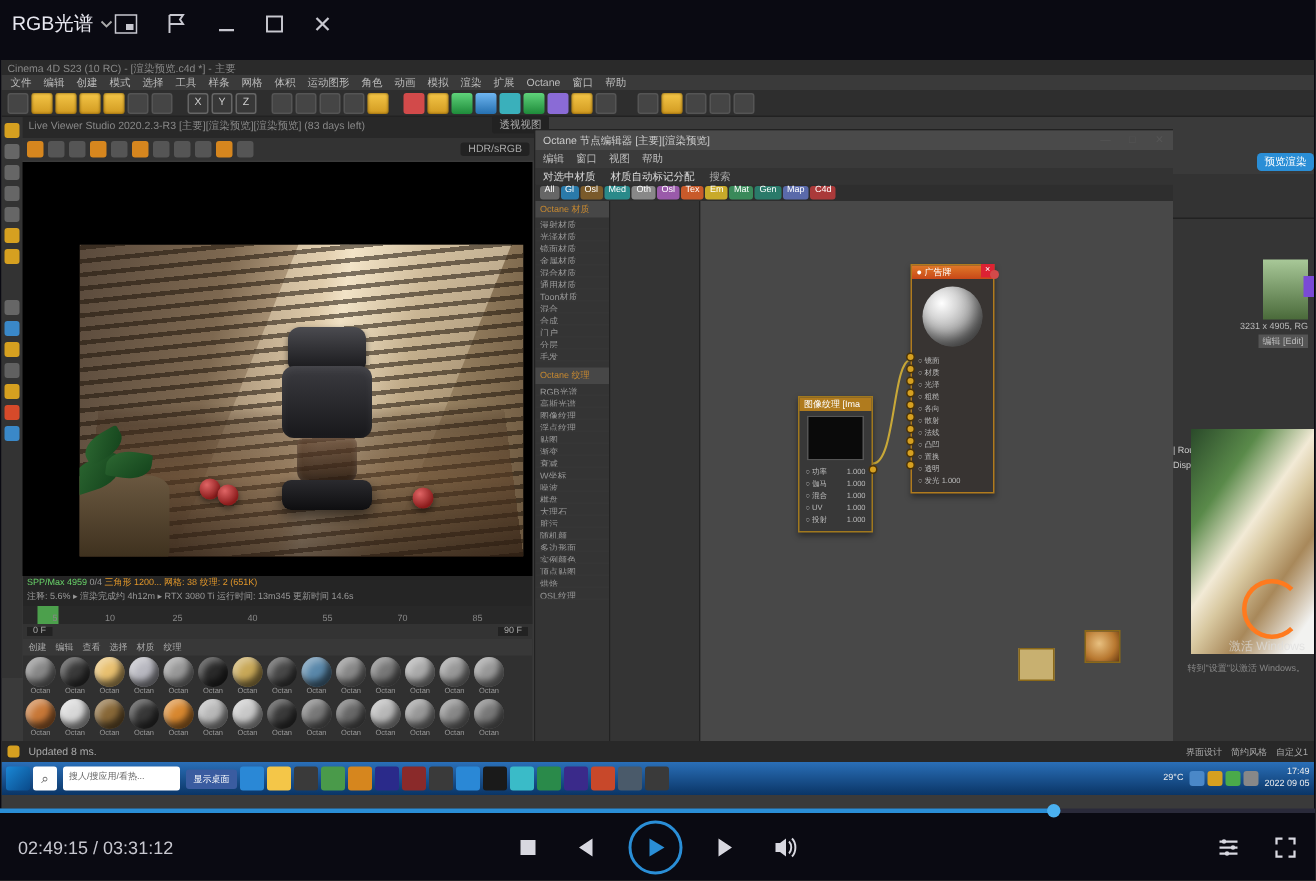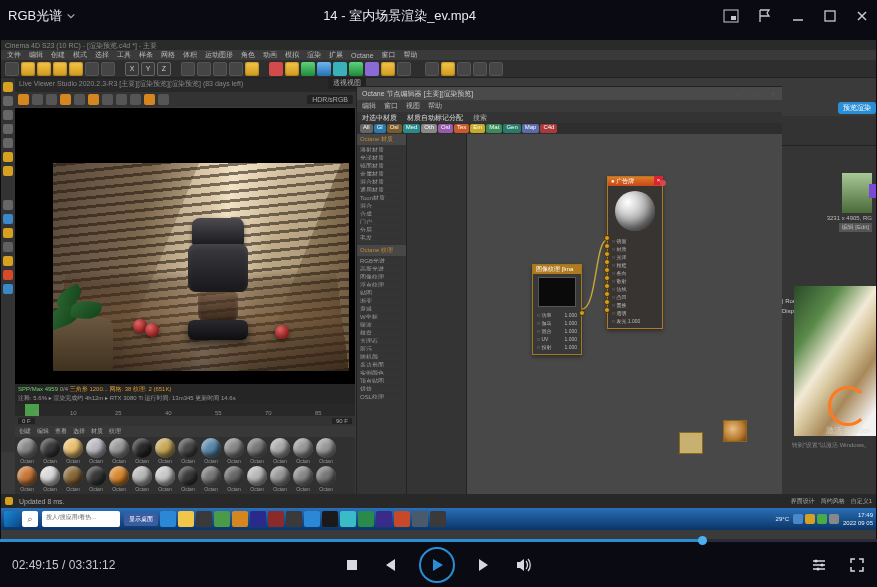--- a/index.html
+++ b/index.html
@@ -178,21 +178,20 @@
 </head>
 <body>
 
 <div class="titlebar">
   <div class="app-name">
     <span>RGB光谱</span>
     <svg class="chev" viewBox="0 0 12 12">
         <path d="M2 4l4 4 4-4" stroke="#aaa" stroke-width="1.5" fill="none"></path>
       </svg>
   </div>
-  <div class="title-center">14 - 室内场景渲染_ev.mp4</div>
   <div class="title-right">
     <svg class="title-icon" viewBox="0 0 16 16">
         <rect x="1" y="2" width="14" height="12" stroke="#c8c8d0" fill="none"></rect>
         <rect x="8" y="8" width="5" height="4" fill="#c8c8d0"></rect>
       </svg>
     <svg class="title-icon" viewBox="0 0 16 16">
         <path d="M3 2v12M3 2h9l-2 3 2 3H3" stroke="#c8c8d0" fill="none" stroke-width="1.3"></path>
       </svg>
     <svg class="title-icon big" viewBox="0 0 14 14">
         <path d="M2 11h10" stroke="#c8c8d0" stroke-width="1.5"></path>
@@ -512,21 +511,21 @@
         </div>
         <div class="purple-bar"></div>
         <div class="rc-lower">
           <div class="sq1"></div>
             <div class="sq2"></div>
           <div class="sidelbl"><span>| Roughness|</span><br><span>Displacement|</span></div>
           <div class="preview">
             <div class="pv-img"></div>
             <div class="pv-ring"></div>
           </div>
-          <div class="wm">激活 Shader</div>
+          <div class="wm">激活 Windows</div>
           <div class="wm2">转到"设置"以激活 Windows。</div>
           <div class="txtr">geTexture]</div>
         </div>
       </div>
 
       <div class="nodewin">
         <div class="nw-title">
             <span>Octane 节点编辑器 [主要][渲染预览]</span>
           <span class="winbtns">
               <span class="wb">—</span>

